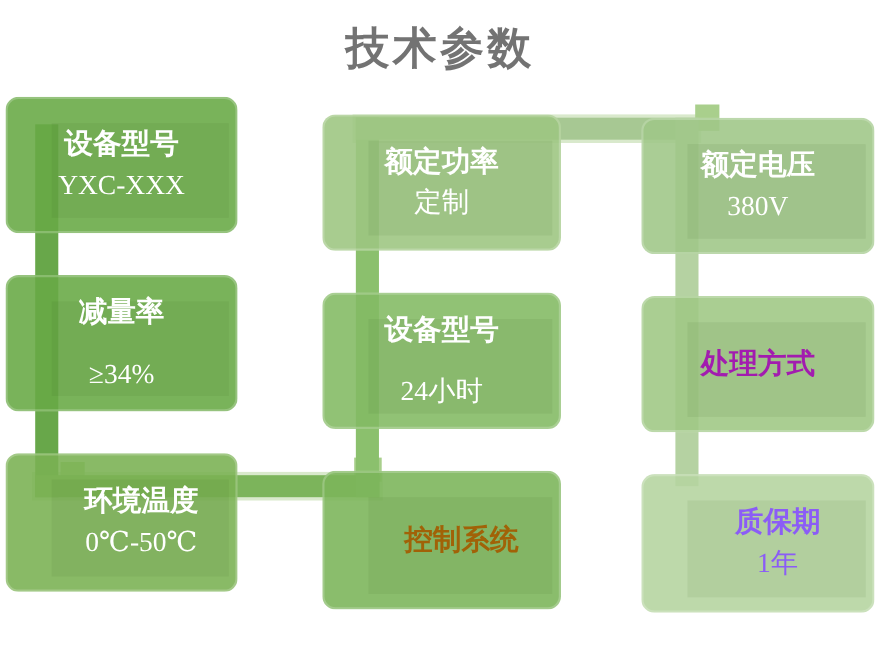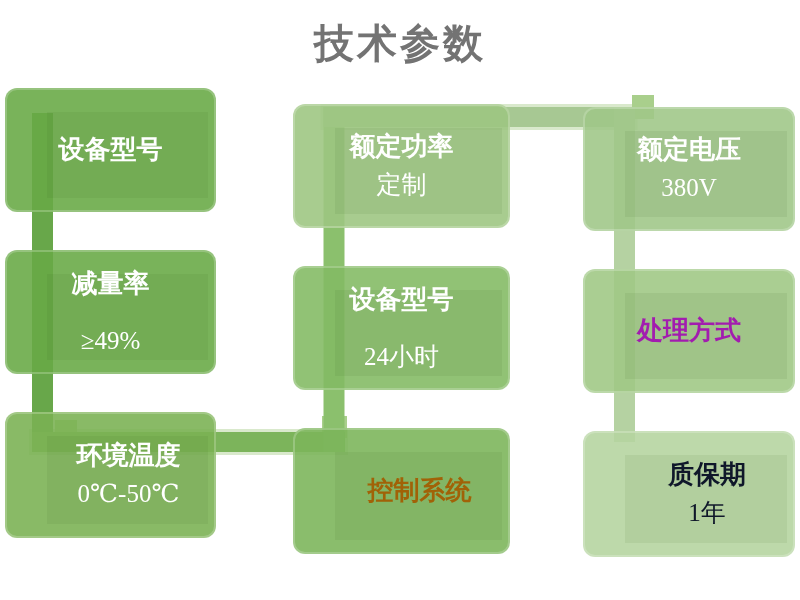--- a/index.html
+++ b/index.html
@@ -81,53 +81,54 @@
 
     <rect x="32" y="113" width="21" height="339" fill="#68a74a"></rect>
     <rect x="32" y="432" width="313" height="20" fill="#7cb45b"></rect>
     <rect x="323.5" y="107" width="21" height="345" fill="#8bc06d"></rect>
     <rect x="323.5" y="107" width="311" height="20" fill="#a7c893"></rect>
     <rect x="614" y="107" width="21" height="335" fill="#b5d2a2"></rect>
   </svg>
 
   <div class="box c1 r1" style="background-color: rgba(105, 170, 70, 0.89); color: rgb(255, 255, 255);">
     <div class="box-label">设备型号</div>
+    <div class="box-value">YXC-XXX</div>
   </div>
 
   <div class="box c2 r1" style="background-color: rgba(157, 198, 129, 0.89); color: rgb(255, 255, 255);">
     <div class="box-label">额定功率</div>
     <div class="box-value">定制</div>
   </div>
 
   <div class="box c3 r1" style="background-color: rgba(160, 199, 136, 0.89); color: rgb(255, 255, 255);">
     <div class="box-label">额定电压</div>
     <div class="box-value">380V</div>
   </div>
 
   <div class="box c1 r2" style="background-color: rgba(105, 170, 70, 0.89); color: rgb(255, 255, 255);">
     <div class="box-label">减量率</div>
-    <div class="box-value">≥49%</div>
+    <div class="box-value">≥34%</div>
   </div>
 
   <div class="box c2 r2" style="background-color: rgba(131, 187, 100, 0.89); color: rgb(255, 255, 255);">
     <div class="box-label">设备型号</div>
     <div class="box-value">24小时</div>
   </div>
 
   <div class="box c3 r2" style="background-color: rgba(160, 200, 133, 0.89); color: #a21caf;">
     <div class="box-label">处理方式</div>
   </div>
 
   <div class="box c1 r3" style="background-color: rgba(122, 177, 83, 0.89); color: rgb(255, 255, 255);">
     <div class="box-label">环境温度</div>
     <div class="box-value">0℃-50℃</div>
   </div>
 
   <div class="box c2 r3" style="background-color: rgba(124, 181, 90, 0.89); color: #a16207;">
     <div class="box-label">控制系统</div>
   </div>
 
-  <div class="box c3 r3" style="background-color: rgba(181, 212, 160, 0.89); color: #0f172a;">
+  <div class="box c3 r3" style="background-color: rgba(181, 212, 160, 0.89); color: #8b5cf6;">
     <div class="box-label">质保期</div>
     <div class="box-value">1年</div>
   </div>
 
 </div>
 
 </body></html>

